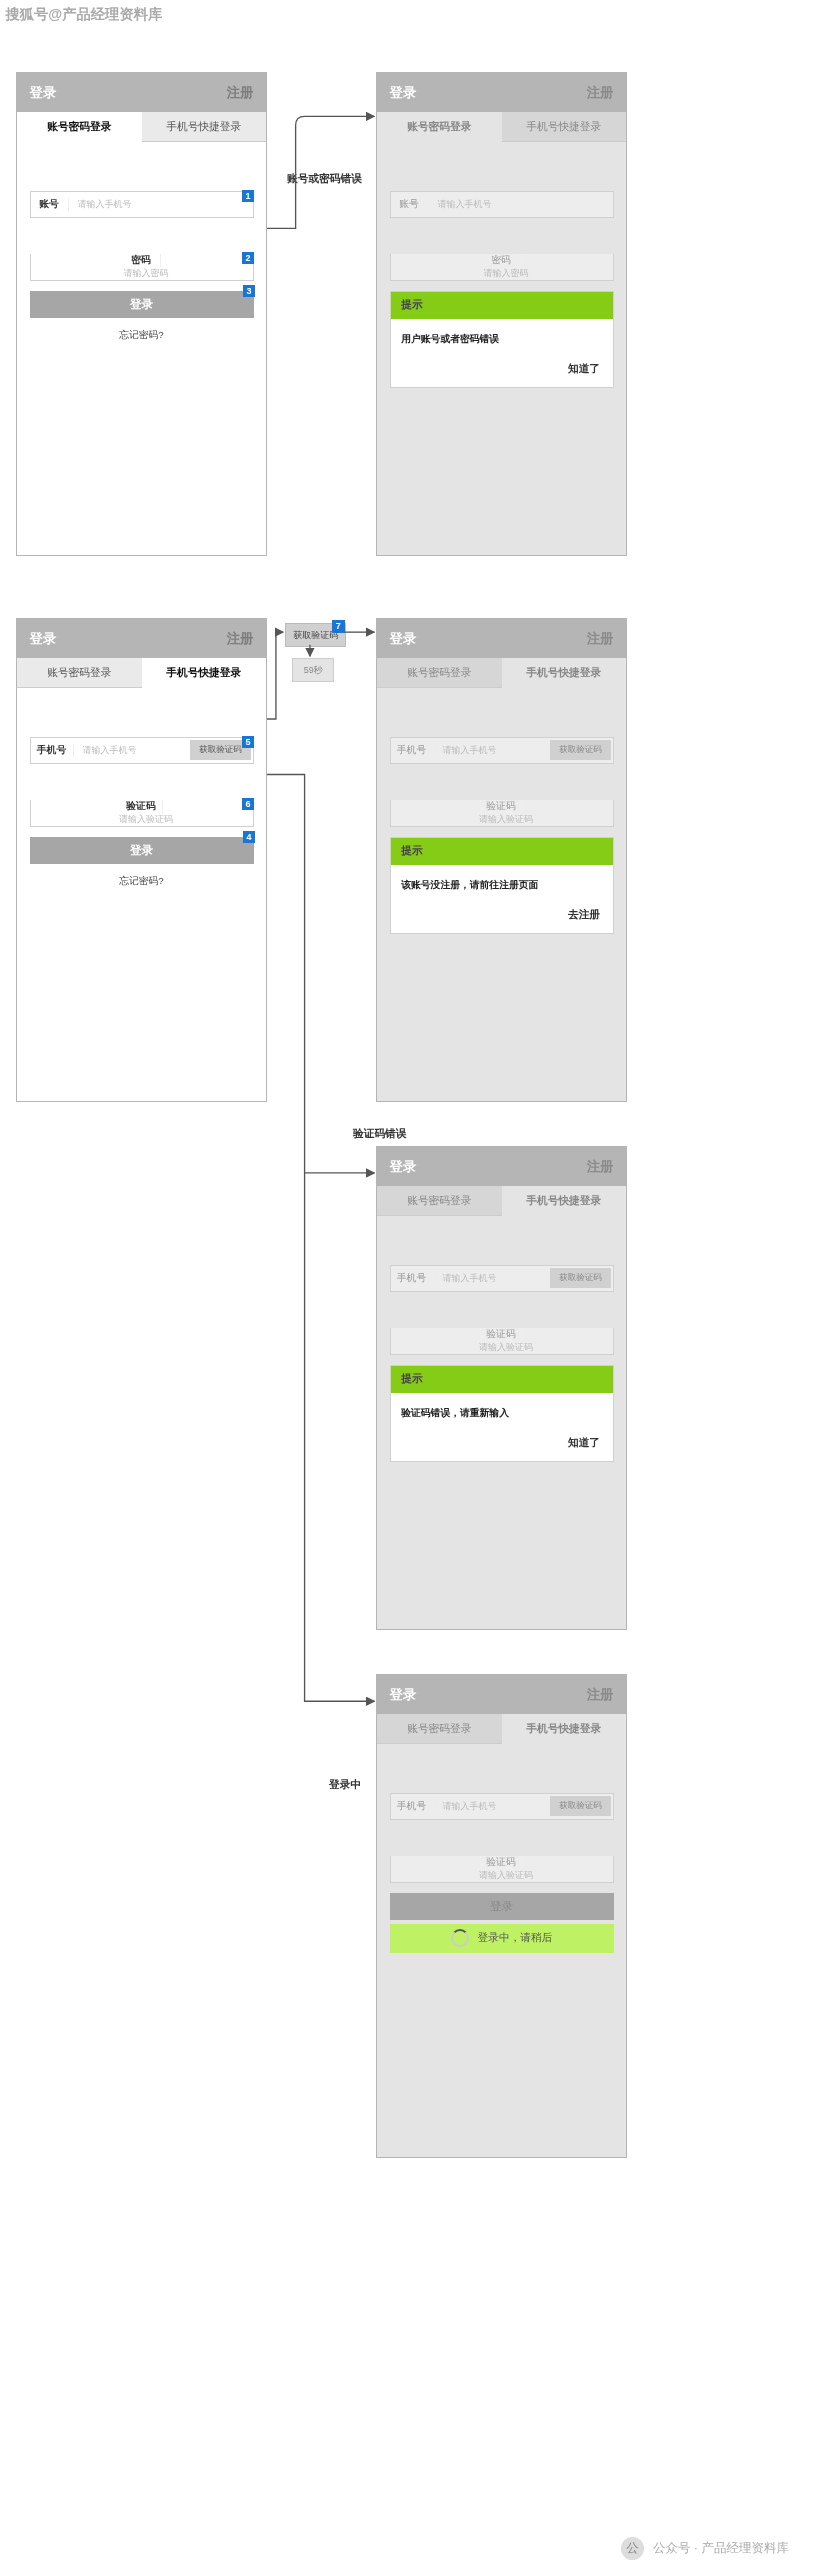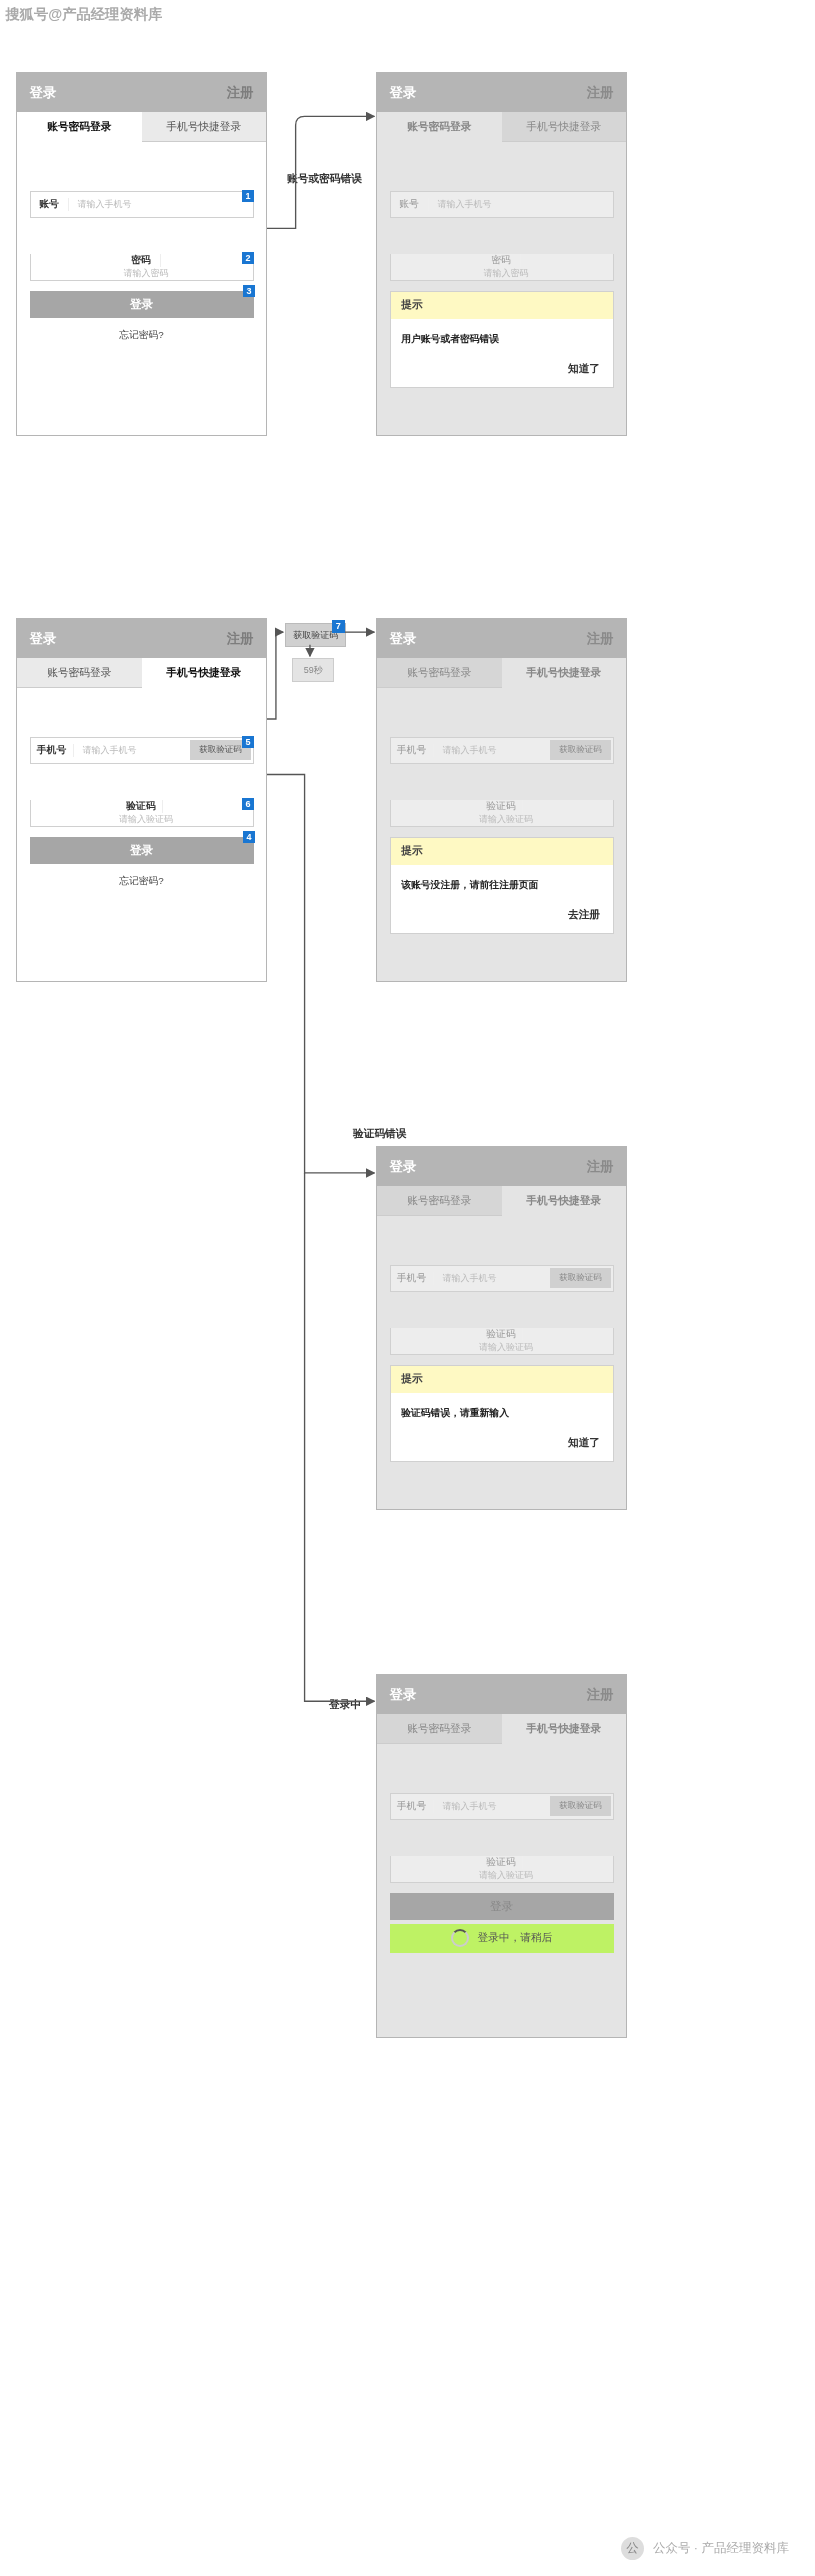--- a/index.html
+++ b/index.html
@@ -11,21 +11,21 @@
       position: relative;
       background: #fff;
     }
     .watermark-top { position: absolute; top: 5.4px; left: 5.4px; font-size: 14.3px; font-weight: bold; color: #aaa; z-index: 100; text-align: center; }
     .watermark-bottom { position: absolute; bottom: 16px; right: 27px; display: flex; align-items: center; gap: 9px; color: #aaa; font-size: 12.5px; z-index: 100; }
     .wm-icon { width: 23px; height: 23px; border-radius: 50%; background: #ddd; display: flex; align-items: center; justify-content: center; font-size: 12.5px; color: #888; }
 
     .phone {
       position: absolute;
       width: 251px;
-      height: 364px;
+      height: 484px;
       border: 1.3px solid #b5b5b5;
       background: #fff;
     }
     .phone.dim { background: #e4e4e4; }
     .header {
       height: 39px;
       background: #b5b5b5;
       color: #fff;
       display: flex;
       align-items: center;
@@ -123,21 +123,21 @@
       font-weight: bold;
       z-index: 20;
     }
 
     .notice {
       background: #fff;
       border: 0.9px solid #d0d0d0;
       margin-top: 10.7px;
     }
     .notice-head {
-      background: #fef9c3;
+      background: #84cc16;
       color: #444;
       font-size: 10.7px;
       padding: 6.3px 10.7px;
       font-weight: bold;
     }
     .notice-body {
       font-size: 9.8px;
       padding: 14.3px 10.7px 9px 10.7px;
       color: #222;
       font-weight: bold;
@@ -334,21 +334,21 @@
       <div class="input">请输入验证码</div>
     </div>
     <div class="notice">
       <div class="notice-head">提示</div>
       <div class="notice-body">验证码错误，请重新输入</div>
       <div class="notice-foot">知道了</div>
     </div>
   </div>
 </div>
 
-<div class="arrow-label" style="top:1698px; left:329px;">登录中</div>
+<div class="arrow-label" style="top:1778px; left:329px;">登录中</div>
 
 <div class="phone dim" style="top:1674px; left:376px;">
   <div class="header">
     <span class="hleft">登录</span>
     <span class="hright">注册</span>
   </div>
   <div class="tabs">
     <div class="tab">账号密码登录</div>
     <div class="tab active">手机号快捷登录</div>
   </div>

